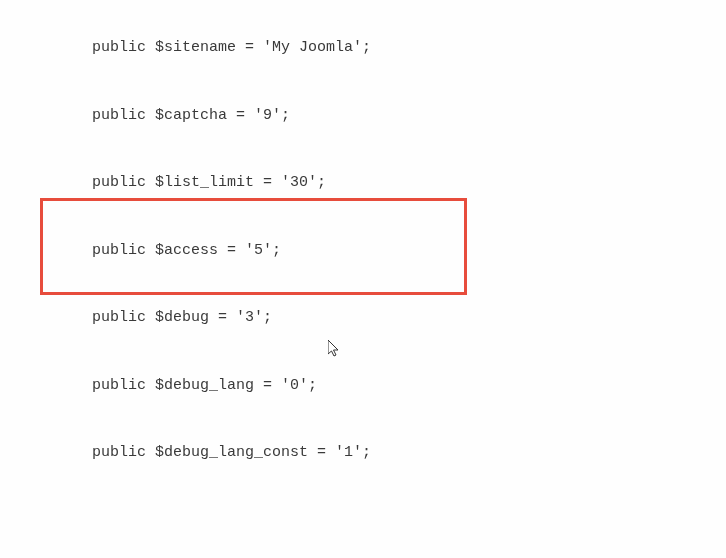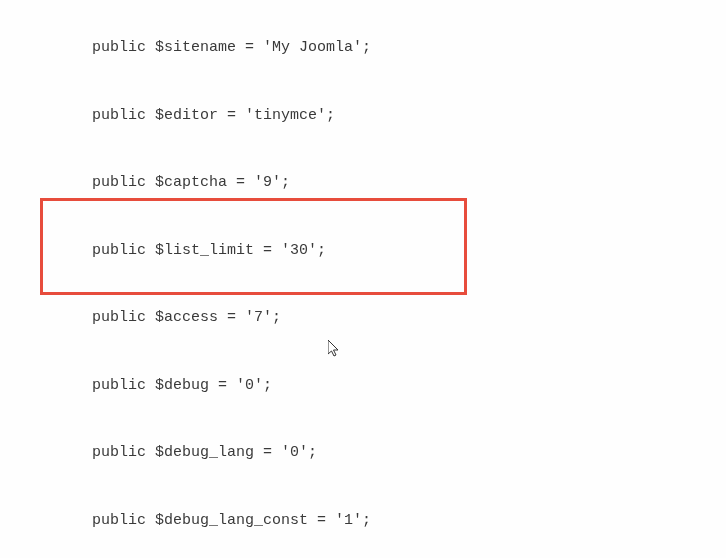--- a/index.html
+++ b/index.html
@@ -48,25 +48,24 @@
     .cursor svg {
       width: 100%;
       height: 100%;
     }
   </style>
 </head>
 <body>
 
 <div class="code-container">
   <div class="line">public $sitename = 'My Joomla';</div>
-  <div class="line">public $editor = 'tinymce';</div>
   <div class="line">public $captcha = '9';</div>
   <div class="line">public $list_limit = '30';</div>
-  <div class="line">public $access = '7';</div>
-  <div class="line">public $debug = '0';</div>
+  <div class="line">public $access = '5';</div>
+  <div class="line">public $debug = '3';</div>
   <div class="line">public $debug_lang = '0';</div>
   <div class="line">public $debug_lang_const = '1';</div>
   
   
   
   
   
   
   
   

